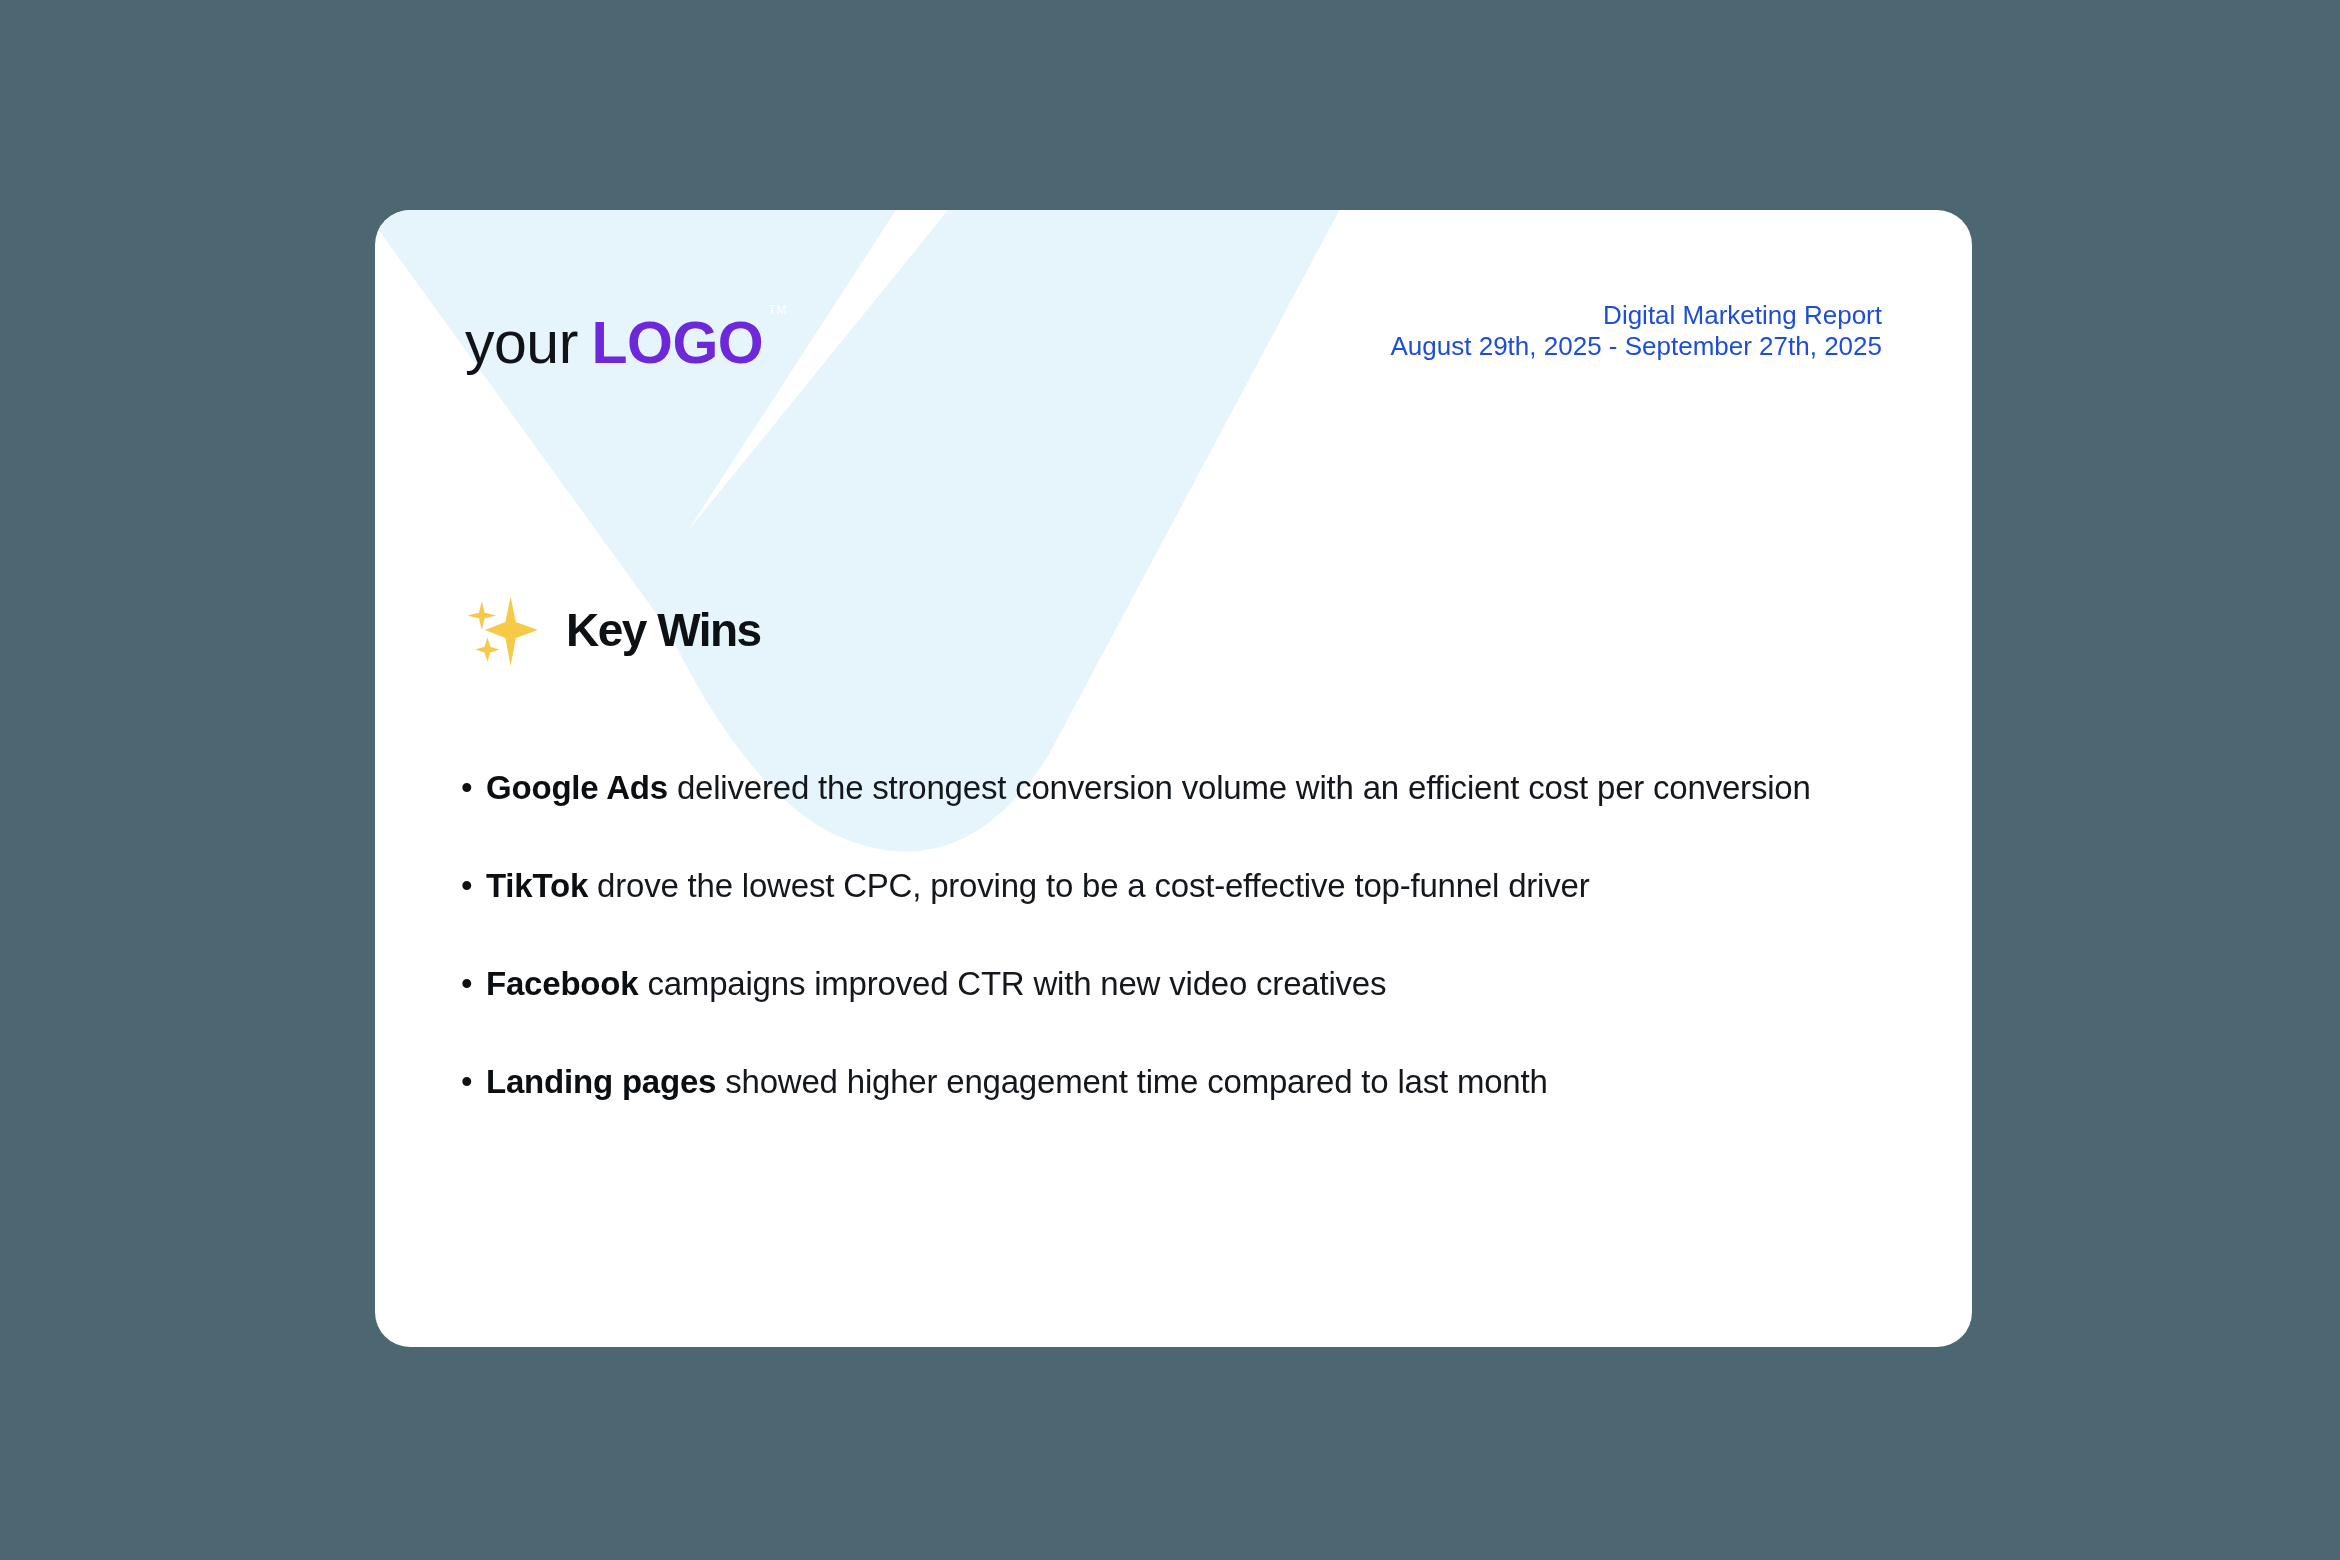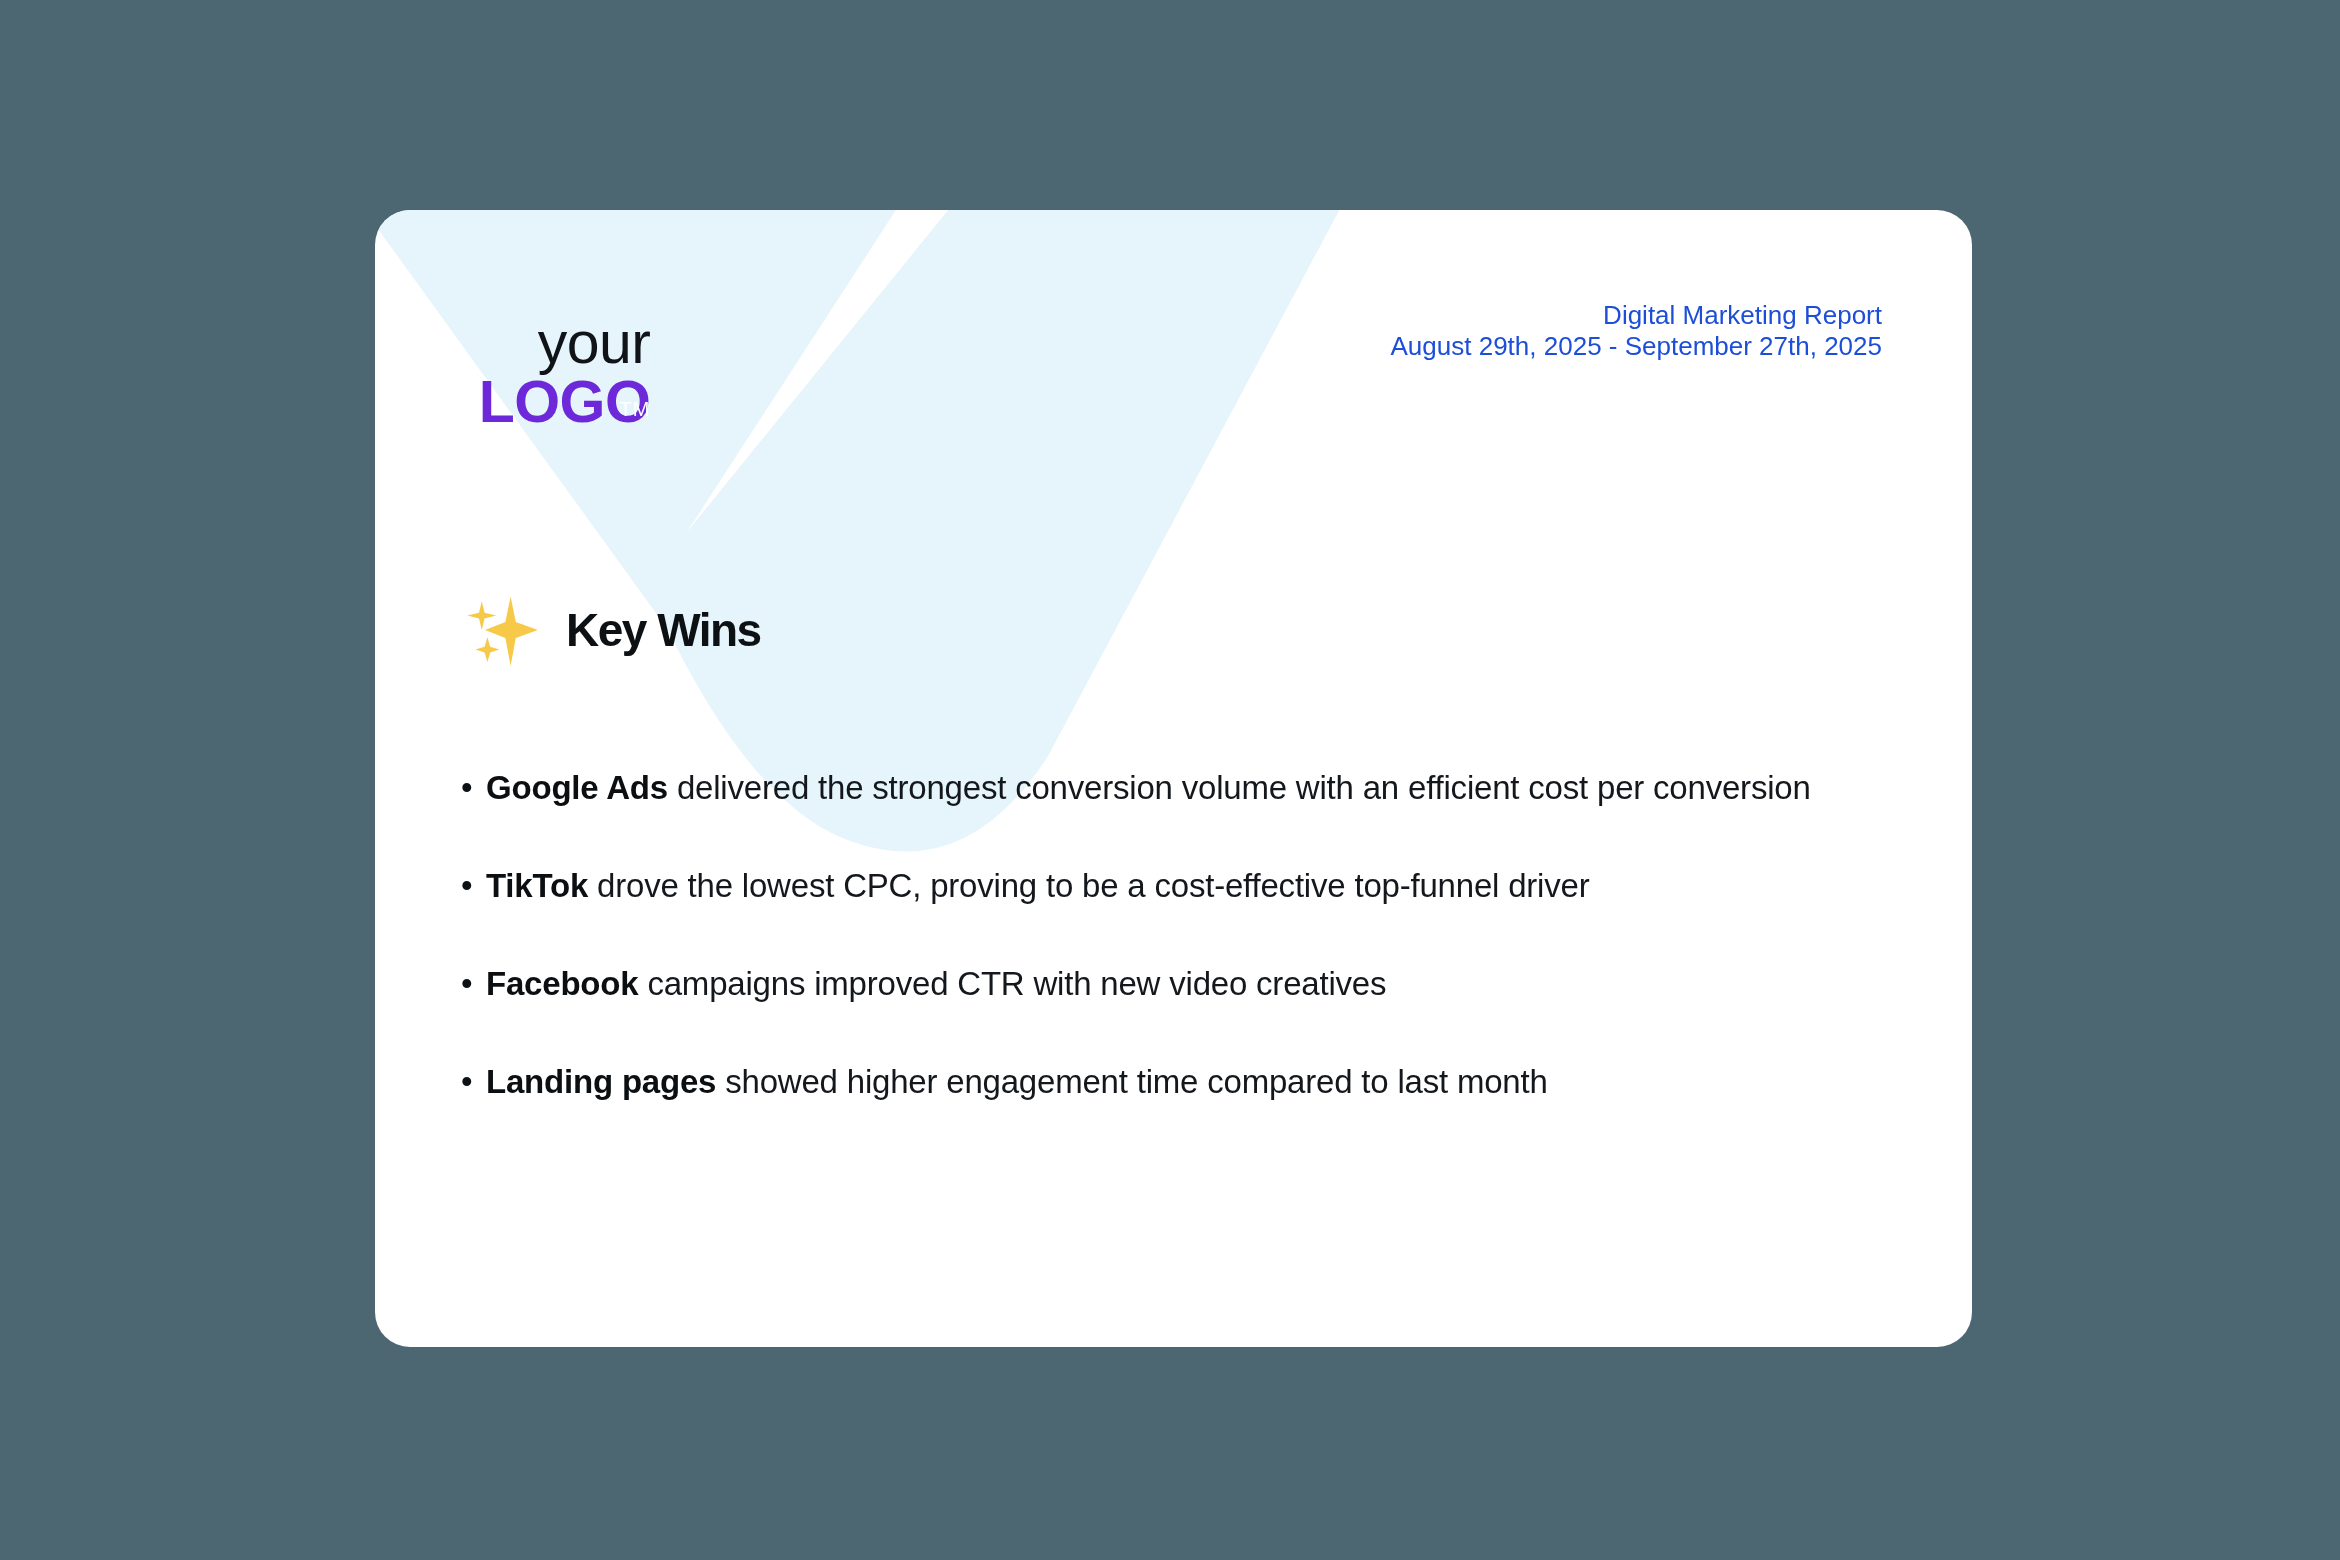--- a/index.html
+++ b/index.html
@@ -47,41 +47,40 @@
     top: 86px;
     right: 90px;
     height: 127px;
     display: flex;
     align-items: flex-start;
     justify-content: space-between;
   }
 
   #brand-logo {
     display: flex;
-    align-items: flex-end;
+    align-items: center;
     line-height: 1;
     white-space: nowrap;
     padding-top: 17.6px;
-    flex-direction: column;
   }
   #brand-logo .logo-your {
     font-size: 59px;
     font-weight: 400;
     color: #101418;
     letter-spacing: -0.5px;
   }
   #brand-logo .logo-mark {
     font-size: 59px;
     font-weight: 700;
     color: #6d28d9;
     letter-spacing: -0.5px;
     margin-left: 13.7px;
   }
   #brand-logo .logo-tm {
-    font-size: 20px;
+    font-size: 12px;
     font-weight: 400;
     color: #ffffff;
     margin-left: 5px;
     position: relative;
     top: -33px;
     letter-spacing: 1px;
   }
 
   #report-meta {
     text-align: right;

